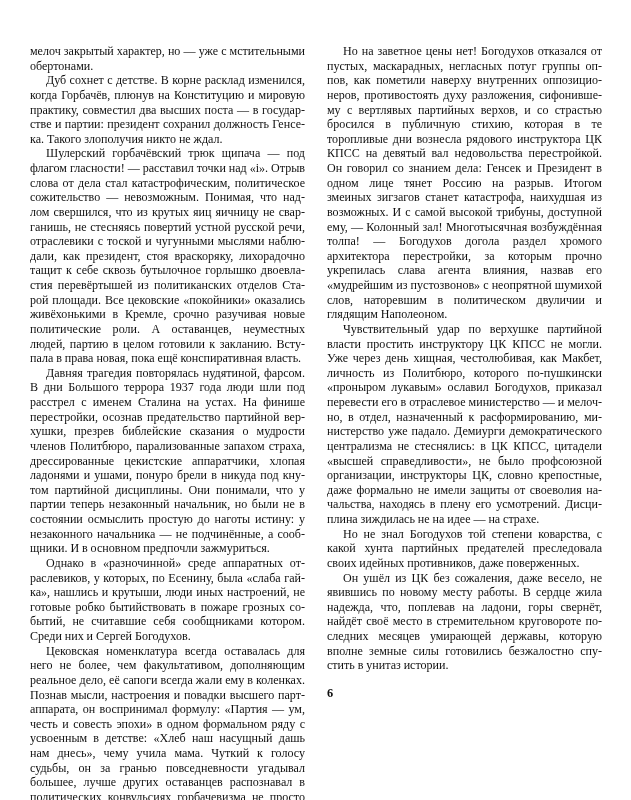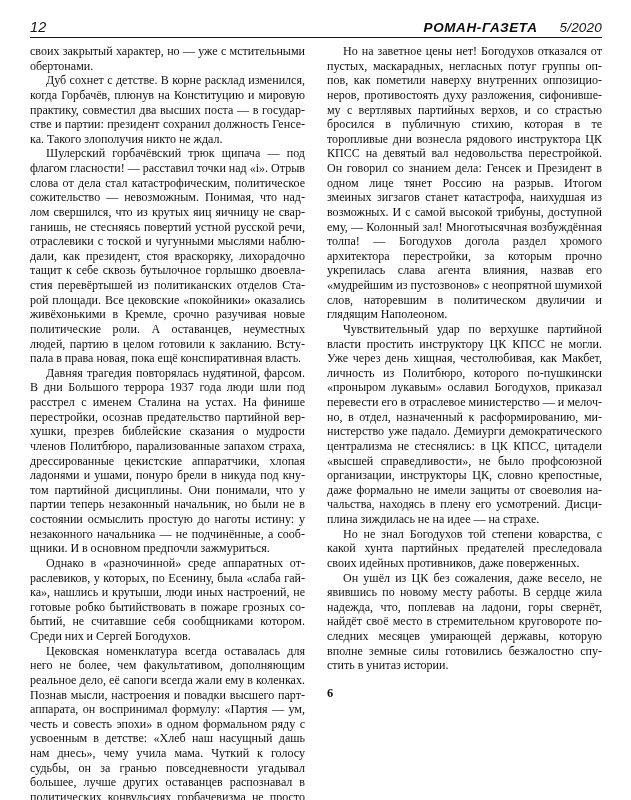--- a/index.html
+++ b/index.html
@@ -113,32 +113,25 @@
     inset: 0;
     pointer-events: none;
     background: rgba(250,250,248,0.0);
   }
 </style>
 </head>
 <body>
 
 <div class="page">
 
-  <div class="page-header">
-    <span class="folio">12</span>
-    <span class="header-right">
-      <span class="masthead">РОМАН-ГАЗЕТА</span>
-      <span class="issue">5/2020</span>
-    </span>
-  </div>
 
   <div class="columns">
 
     <div class="column" id="col-left">
-        <p class="para no-indent">своих закрытый характер, но — уже с мстительны­ми обертонами.</p>
+        <p class="para no-indent">мелоч закрытый характер, но — уже с мстительны­ми обертонами.</p>
         <p class="para">Дуб сохнет с детстве. В корне расклад изменился, когда Горбачёв, плюнув на Конституцию и мировую практику, совместил два высших поста — в государ­стве и партии: президент сохранил должность Генсе­ка. Такого злополучия никто не ждал.</p>
         <p class="para">Шулерский горбачёвский трюк щипача — под флагом гласности! — расставил точки над «i». Отрыв слова от дела стал катастрофическим, политическое сожительство — невозможным. Понимая, что над­лом свершился, что из крутых яиц яичницу не свар­ганишь, не стесняясь повертий устной русской речи, отраслевики с тоской и чугунными мыслями наблю­дали, как президент, стоя враскоряку, лихорадочно тащит к себе сквозь бутылочное горлышко двоевла­стия перевёртышей из политиканских отделов Ста­рой площади. Все цековские «покойники» оказа­лись живёхонькими в Кремле, срочно разучивая но­вые политические роли. А оставанцев, неуместных людей, партию в целом готовили к закланию. Всту­пала в права новая, пока ещё конспиративная власть.</p>
         <p class="para">Давняя трагедия повторялась нудятиной, фар­сом. В дни Большого террора 1937 года люди шли под расстрел с именем Сталина на устах. На финише перестройки, осознав предательство партийной вер­хушки, презрев библейские сказания о мудрости членов Политбюро, парализованные запахом страха, дрессированные цекистские аппаратчики, хлопая ладонями и ушами, понуро брели в никуда под кну­том партийной дисциплины. Они понимали, что у партии теперь незаконный начальник, но были не в состоянии осмыслить простую до наготы истину: у незаконного начальника — не подчинённые, а сооб­щники. И в основном предпочли зажмуриться.</p>
         <p class="para">Однако в «разночинной» среде аппаратных от­раслевиков, у которых, по Есенину, была «слаба гай­ка», нашлись и крутыши, люди иных настроений, не готовые робко бытийствовать в пожаре грозных со­бытий, не считавшие себя сообщниками котором. Среди них и Сергей Богодухов.</p>
         <p class="para">Цековская номенклатура всегда оставалась для него не более, чем факультативом, дополняющим реальное дело, её сапоги всегда жали ему в коленках. Познав мысли, настроения и повадки высшего парт­аппарата, он воспринимал формулу: «Партия — ум, честь и совесть эпохи» в одном формальном ряду с усвоенным в детстве: «Хлеб наш насущный дашь нам днесь», чему учила мама. Чуткий к голосу судьбы, он за гранью повседневности угадывал большее, лучше других оставанцев распознавал в политических кон­вульсиях горбачевизма не просто борьбу за власть, а стремление перекроить Россию по чужеземным ле­калам. Предательство «реальных пацанов» из вер­хушки возмущало, взрывало мозг не опасениями за судьбу партии, страшило не цинизмом, а угрозой го­сударственного нездоровья, демонического зла, гу­стого сумрака, которым накрывал Россию меченый Князь Тьмы.</p>
       </div>
 
     <div class="column" id="col-right">
         <p class="para">Но на заветное цены нет! Богодухов отказался от пустых, маскарадных, негласных потуг группы оп­пов, как пометили наверху внутренних оппозицио­неров, противостоять духу разложения, сифонивше­му с вертлявых партийных верхов, и со страстью бро­сился в публичную стихию, которая в те торопливые дни вознесла рядового инструктора ЦК КПСС на де­вятый вал недовольства перестройкой. Он говорил со знанием дела: Генсек и Президент в одном лице тянет Россию на разрыв. Итогом змеиных зигзагов станет катастрофа, наихудшая из возможных. И с самой вы­сокой трибуны, доступной ему, — Колонный зал! Многотысячная возбуждённая толпа! — Богодухов догола раздел хромого архитектора перестройки, за которым прочно укрепилась слава агента влияния, назвав его «мудрейшим из пустозвонов» с неопрят­ной шумихой слов, наторевшим в политическом дву­личии и глядящим Наполеоном.</p>
         <p class="para">Чувствительный удар по верхушке партийной власти простить инструктору ЦК КПСС не могли. Уже через день хищная, честолюбивая, как Макбет, личность из Политбюро, которого по-пушкински «проныром лукавым» ославил Богодухов, приказал перевести его в отраслевое министерство — и мелоч­но, в отдел, назначенный к расформированию, ми­нистерство уже падало. Демиурги демократического централизма не стеснялись: в ЦК КПСС, цитадели «высшей справедливости», не было профсоюзной организации, инструкторы ЦК, словно крепостные, даже формально не имели защиты от своеволия на­чальства, находясь в плену его усмотрений. Дисци­плина зиждилась не на идее — на страхе.</p>

